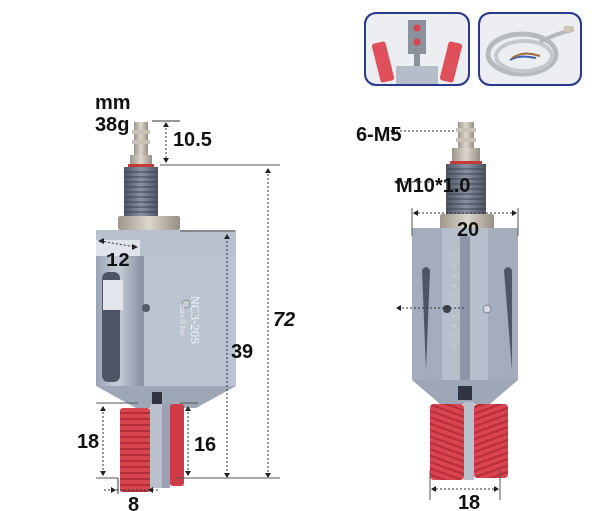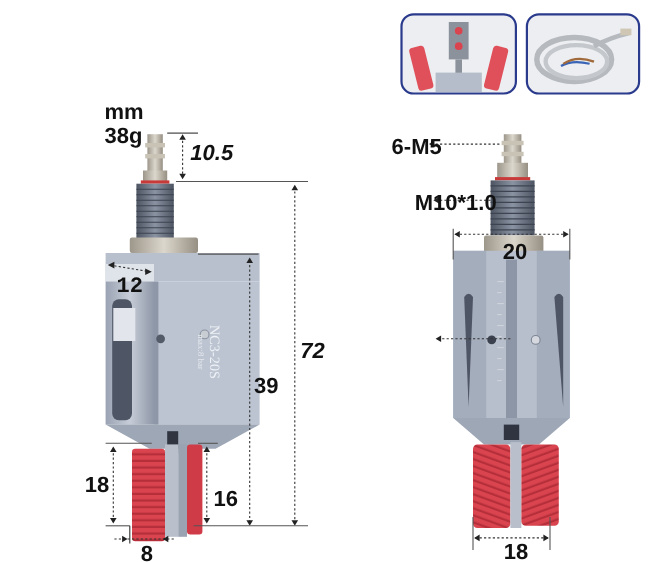--- a/index.html
+++ b/index.html
@@ -226,24 +226,24 @@
     <polygon points="431,489 436,486 436,492" fill="#222"></polygon>
     <polygon points="499,489 494,486 494,492" fill="#222"></polygon>
   </g>
 </svg>
 
 <div class="abs" style="left:148px;top:300px;width:70px;height:40px;transform:rotate(90deg);transform-origin:center;">
   <div style="font-family:'Liberation Serif',serif;font-size:13px;color:#eef1f5;text-align:center;">NC3-20S</div>
   <div style="font-family:'Liberation Serif',serif;font-size:8px;color:#e6e9ee;text-align:center;">max:8 bar</div>
 </div>
 
-<div class="lbl" style="left:173px;top:128px;font-style:italic;">10.5</div>
+<div class="lbl" style="left:173px;top:128px;">10.5</div>
 <div class="lbl" style="left:106px;top:249px;font-family:Liberation Mono, monospace;">12</div>
 <div class="lbl" style="left:231px;top:340px;">39</div>
 <div class="lbl" style="left:273px;top:308px;font-style:italic;">72</div>
 <div class="lbl" style="left:77px;top:430px;">18</div>
-<div class="lbl" style="left:194px;top:443px;">16</div>
+<div class="lbl" style="left:194px;top:433px;">16</div>
 <div class="lbl" style="left:128px;top:493px;">8</div>
 
 <div class="lbl" style="left:356px;top:123px;">6-M5</div>
-<div class="lbl" style="left:337px;top:174px;padding-left:40px;">M10*1.0</div>
+<div class="lbl" style="left:356px;top:174px;padding-left:40px;">M10*1.0</div>
 <div class="lbl" style="left:457px;top:218px;">20</div>
 <div class="lbl" style="left:458px;top:491px;">18</div>
 
 </body></html>

